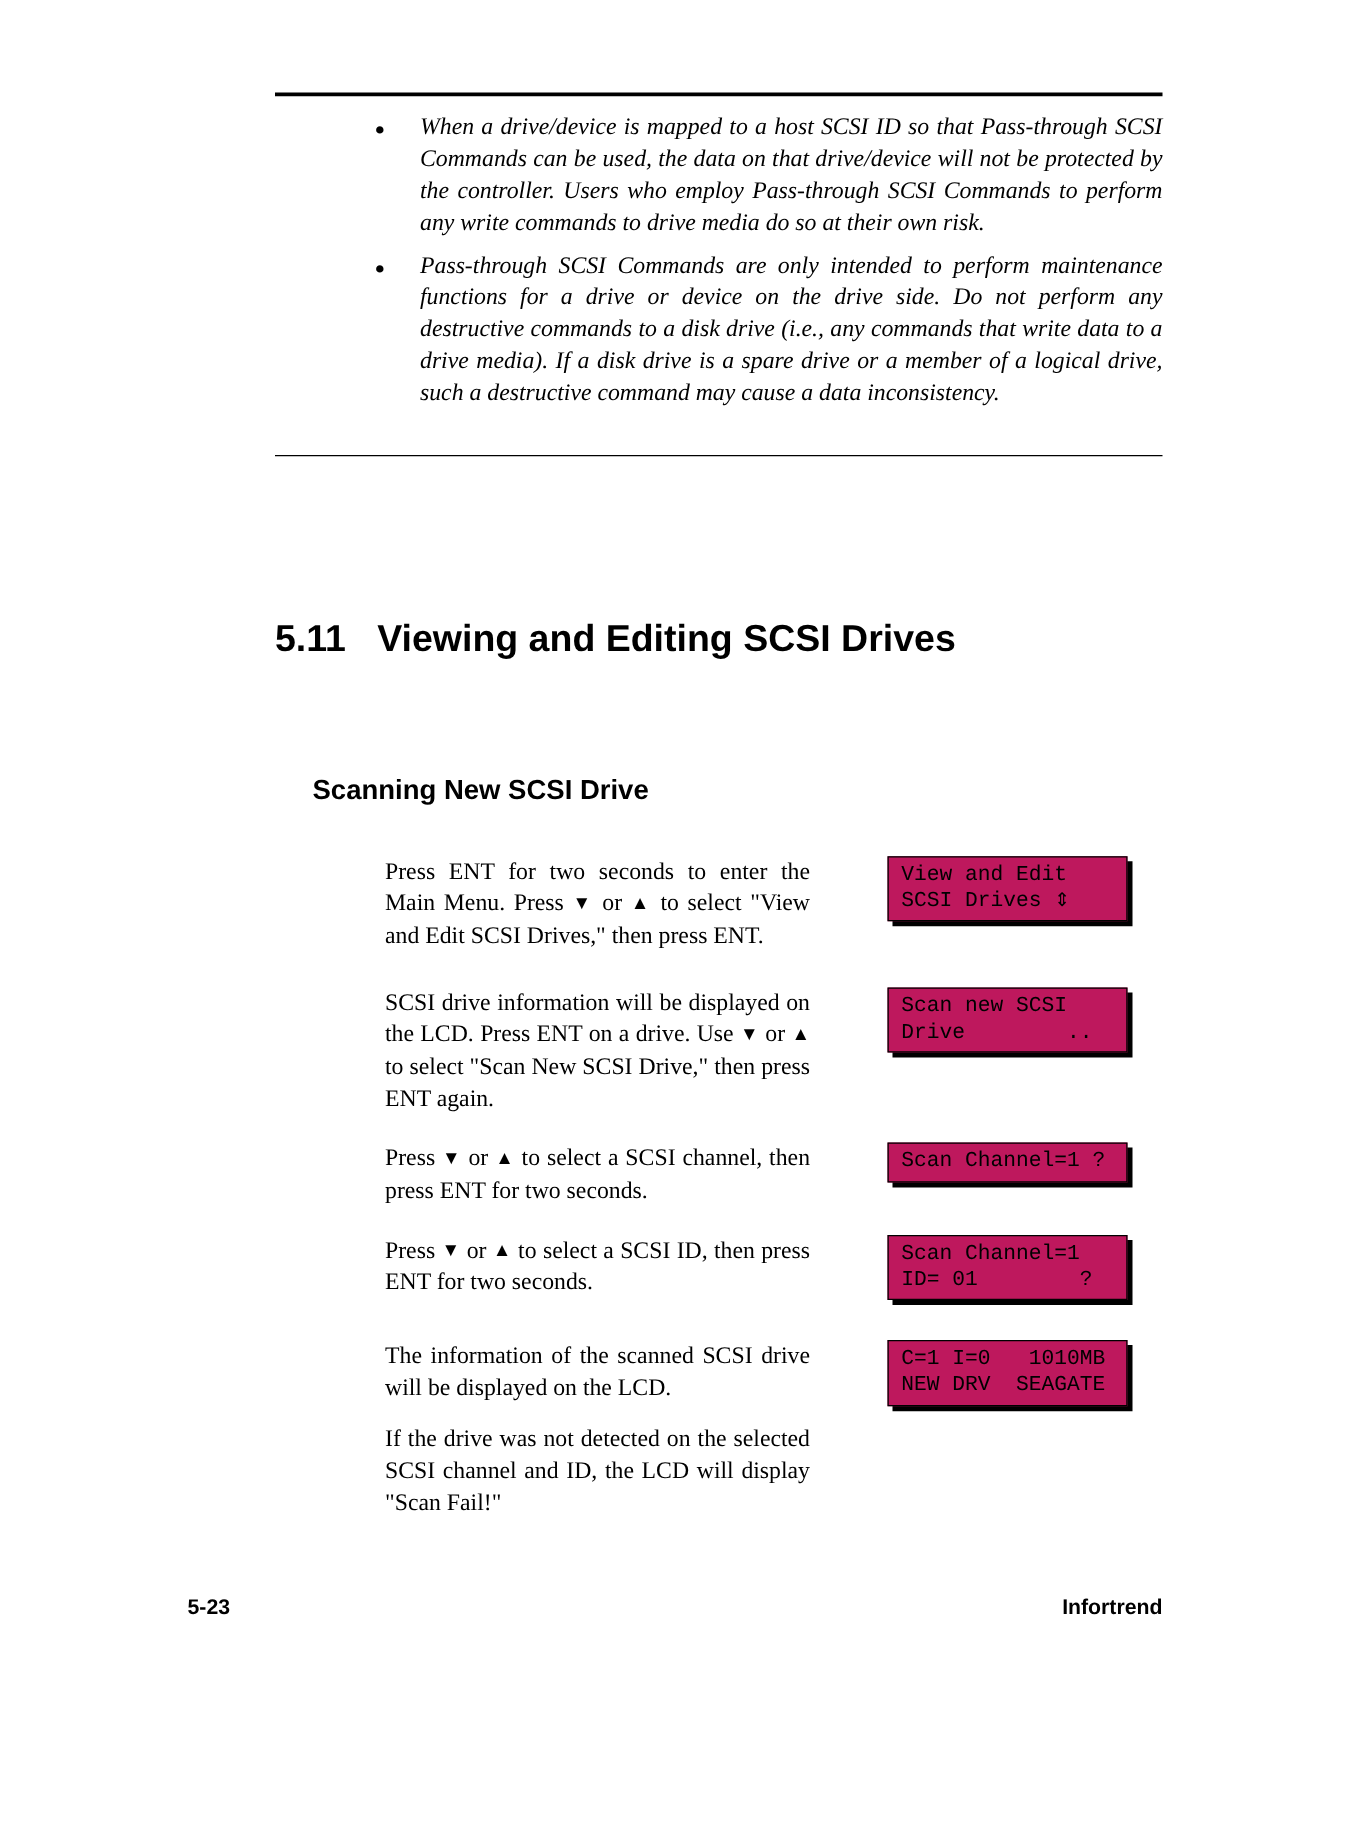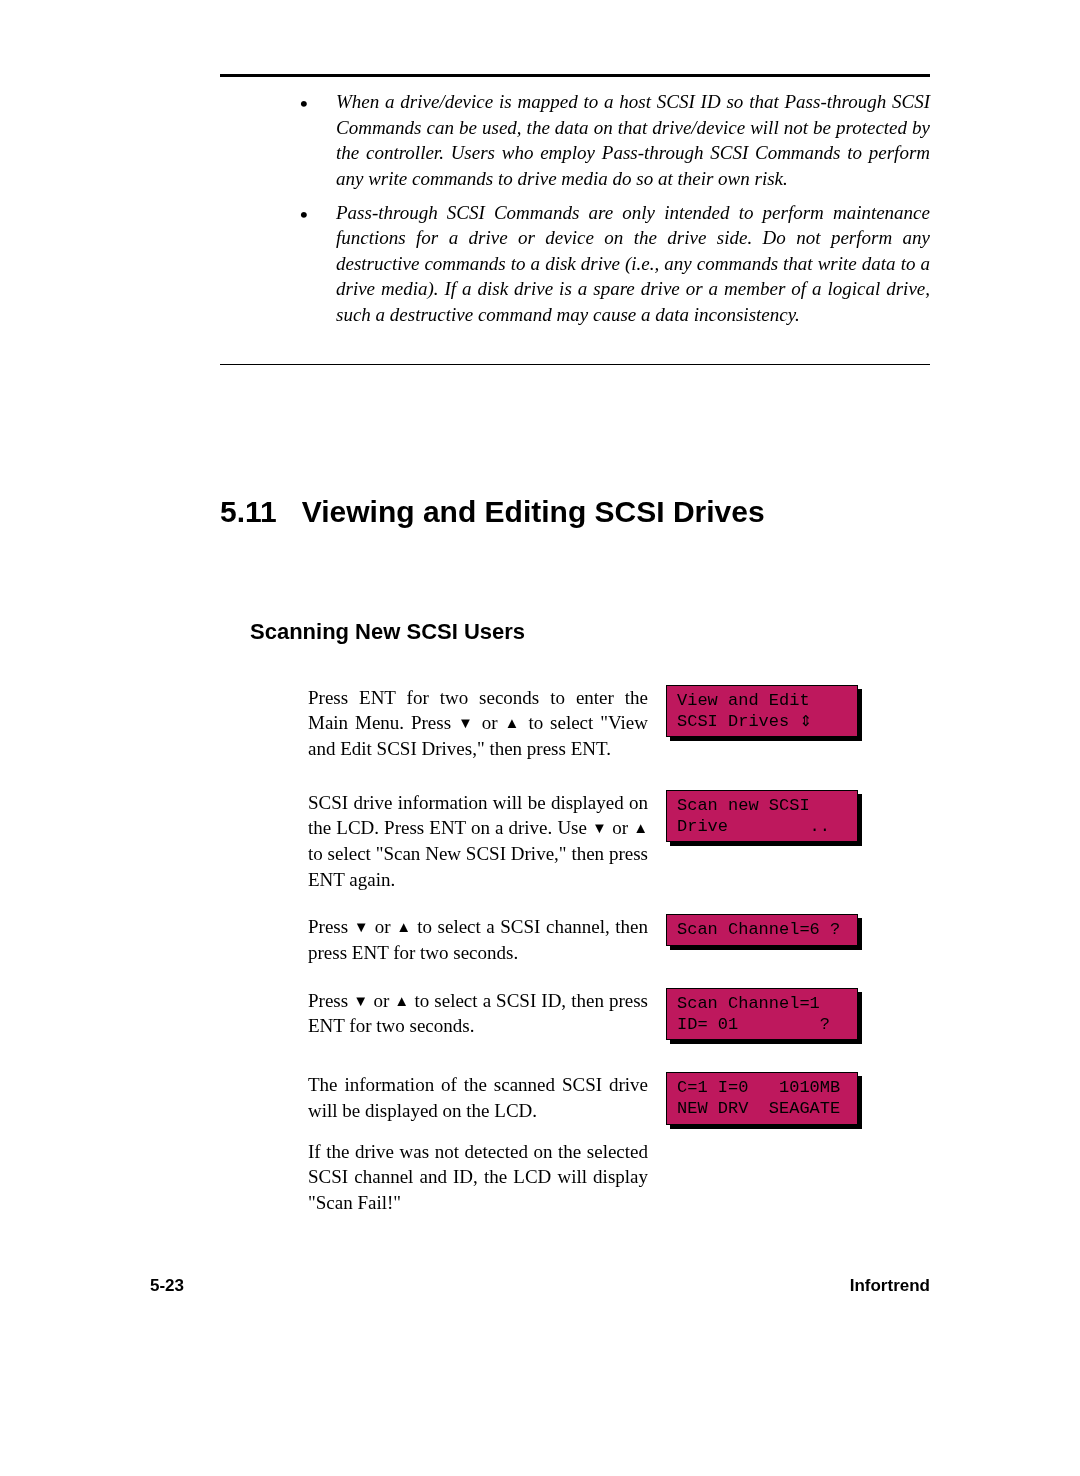--- a/index.html
+++ b/index.html
@@ -63,20 +63,21 @@
   .subsection-title {
     font-family: Arial, Helvetica, sans-serif;
     font-weight: bold;
     font-size: 22px;
     margin: 90px 0 40px 30px;
   }
   .step-row {
     display: flex;
     align-items: flex-start;
     margin-bottom: 22px;
+    gap: 44px;
   }
   .step-text {
     width: 340px;
     font-size: 19px;
     line-height: 1.35;
     text-align: justify;
     margin-left: 88px;
   }
   .step-text .tri {
     font-size: 15px;
@@ -135,21 +136,21 @@
   <ul class="warn-list">
     <li style="margin-bottom:8px">When a drive/device is mapped to a host SCSI ID so that Pass-through SCSI Commands can be used, the data on that drive/device will not be protected by the controller.  Users who employ Pass-through SCSI Commands to perform any write commands to drive media do so at their own risk.</li>
     <li>Pass-through SCSI Commands are only intended to perform maintenance functions for a drive or device on the drive side. Do not perform any destructive commands to a disk drive (i.e., any commands that write data to a drive media). If a disk drive is a spare drive or a member of a logical drive, such a destructive command may cause a data inconsistency.</li>
   </ul>
   <div class="rule-thin" style="margin-left:0"></div>
 
   <h1 class="section-title">
     <span>5.11</span>&nbsp;&nbsp;&nbsp;<span>Viewing and Editing SCSI Drives</span>
   </h1>
 
-  <h2 class="subsection-title">Scanning New SCSI Users</h2>
+  <h2 class="subsection-title">Scanning New SCSI Drive</h2>
 
   <div class="step-row">
     <div class="step-text">
       <span>Press ENT for two seconds to enter the Main Menu. Press </span><span class="tri">▼</span><span> or </span><span class="tri">▲</span><span> to select "View and Edit SCSI Drives," then press ENT.</span>
     </div>
     <div class="lcd-col">
       <div class="lcd">
         <div class="lcd-shadow"></div>
         <div class="lcd-box"><span>View and Edit</span>
 <span>SCSI Drives </span><span class="updown">⇕</span></div>
@@ -170,21 +171,21 @@
     </div>
   </div>
 
   <div class="step-row" style="margin-top:16px">
     <div class="step-text">
       <span>Press </span><span class="tri">▼</span><span> or </span><span class="tri">▲</span><span> to select a SCSI channel, then press ENT for two seconds.</span>
     </div>
     <div class="lcd-col">
       <div class="lcd">
         <div class="lcd-shadow"></div>
-        <div class="lcd-box"><span>Scan Channel=6 ?</span></div>
+        <div class="lcd-box"><span>Scan Channel=1 ?</span></div>
       </div>
     </div>
   </div>
 
   <div class="step-row" style="margin-top:10px">
     <div class="step-text">
       <span>Press </span><span class="tri">▼</span><span> or </span><span class="tri">▲</span><span> to select a SCSI ID, then press ENT for two seconds.</span>
     </div>
     <div class="lcd-col">
       <div class="lcd">

